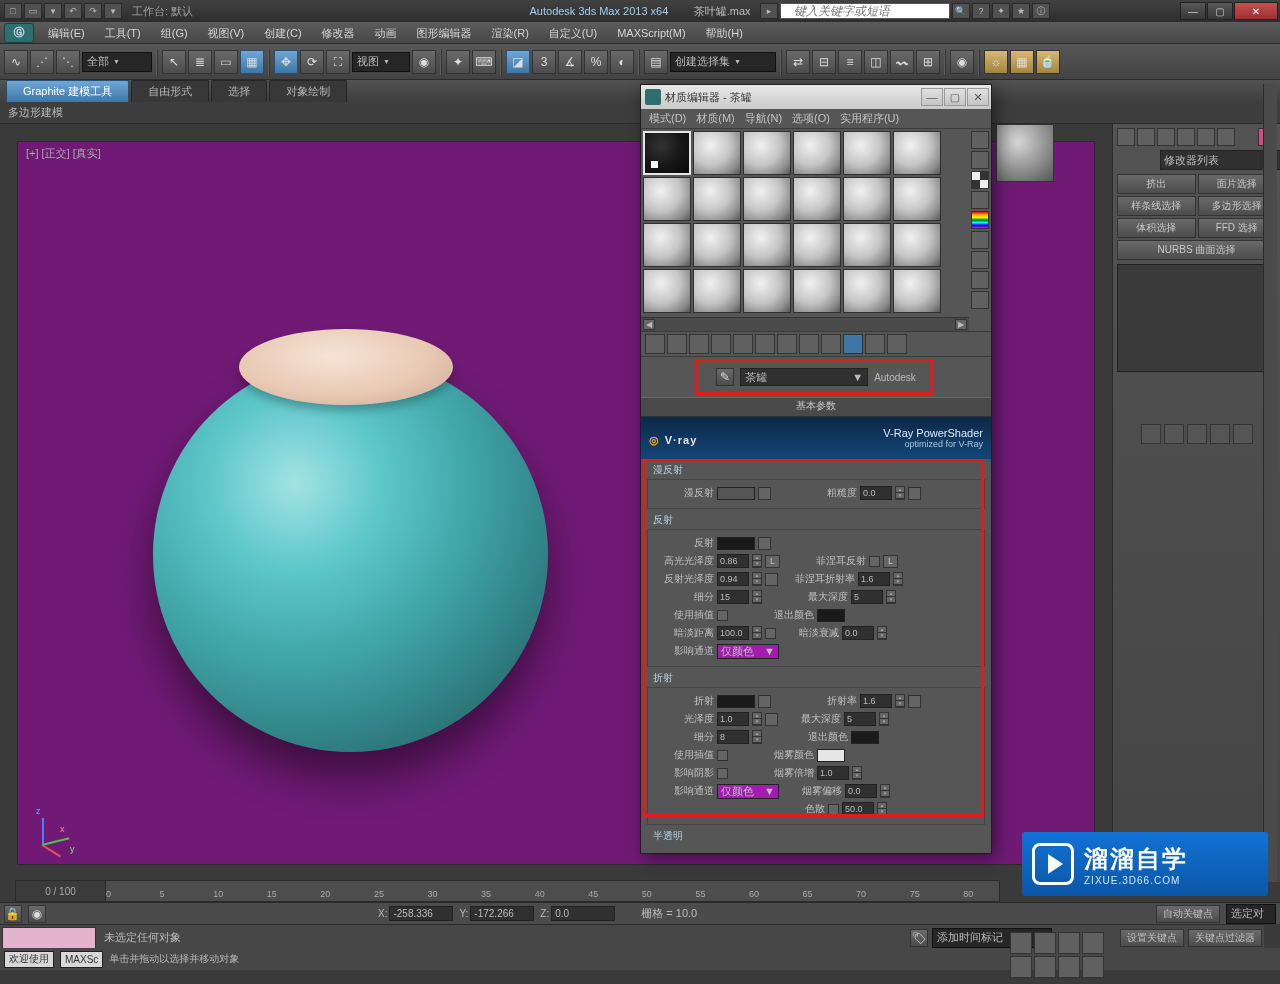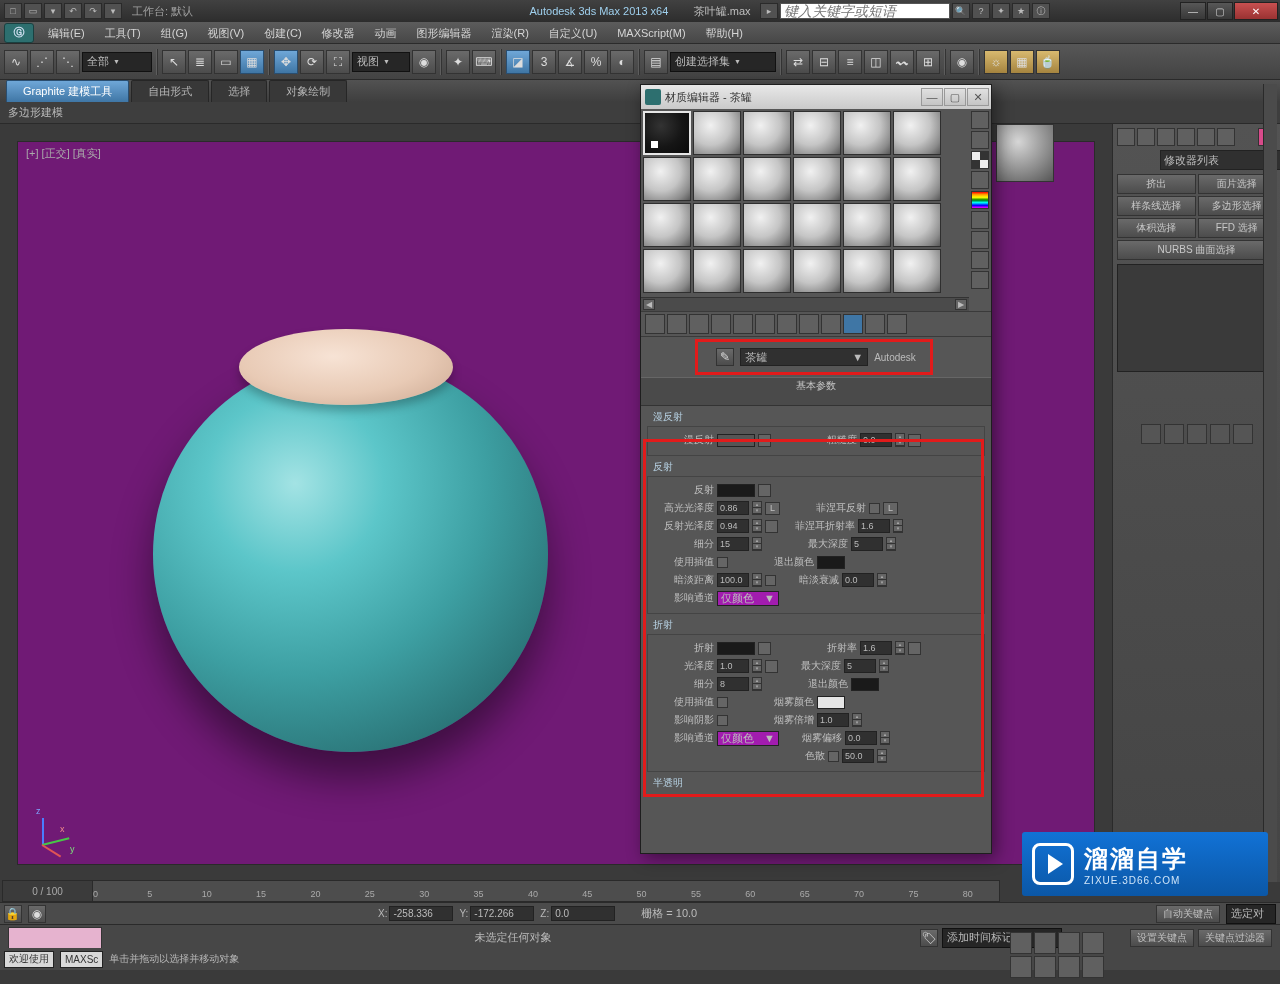--- a/index.html
+++ b/index.html
@@ -4,21 +4,21 @@
 <style>
 * { margin:0; padding:0; box-sizing:border-box; font-family:"Microsoft YaHei",Tahoma,sans-serif; font-size:11px; user-select:none; }
 body { background:#3a3a3a; color:#c0c0c0; width:1280px; height:984px; overflow:hidden; position:relative; }
 .titlebar { height:22px; background:linear-gradient(#414141,#2d2d2d); display:flex; align-items:center; position:relative; }
 .titlebar .ql { display:flex; gap:2px; padding:0 4px; }
 .qbtn { width:18px; height:16px; background:#515151; border:1px solid #2a2a2a; display:flex; align-items:center; justify-content:center; font-size:9px; color:#bbb; }
 .ws { color:#a0a0a0; font-size:11px; margin-left:6px; }
 .titlecenter { position:absolute; left:50%; transform:translateX(-50%); color:#9fd0ee; font-size:12px; }
 .titlecenter .fn { color:#bfbfbf; margin-left:22px; }
 .searcharea { position:absolute; right:230px; display:flex; align-items:center; gap:2px; }
-.searchbox { width:170px; height:16px; background:#fff; border:1px solid #555; padding:0 3px; font-style:italic; color:#888; font-size:14px; }
+.searchbox { width:170px; height:16px; background:#fff; border:1px solid #555; padding:0 13px; font-style:italic; color:#888; font-size:12px; }
 .winbtns { position:absolute; right:2px; display:flex; gap:1px; }
 .winbtn { width:26px; height:18px; background:linear-gradient(#575757,#383838); border:1px solid #222; display:flex; align-items:center; justify-content:center; color:#ccc; font-size:10px; }
 .winbtn.close { width:44px; background:linear-gradient(#c85050,#9a3232); color:#fff; }
 .menubar { height:22px; background:linear-gradient(#5c5c5c,#474747); display:flex; align-items:center; border-bottom:1px solid #2b2b2b; }
 .menubar .app { width:30px; height:20px; background:#2d6f6f; border:1px solid #1a4040; margin:0 4px; display:flex; align-items:center; justify-content:center; color:#cde; font-weight:bold; border-radius:3px; }
 .menubar .mi { padding:0 10px; color:#d5d5d5; line-height:22px; cursor:default; }
 .toolbar { height:36px; background:linear-gradient(#575757,#434343); display:flex; align-items:center; gap:2px; padding:0 4px; border-bottom:1px solid #2a2a2a; }
 .tool { width:24px; height:24px; background:linear-gradient(#6a6a6a,#4c4c4c); border:1px solid #333; display:flex; align-items:center; justify-content:center; color:#ddd; font-size:12px; }
 .tool.sel { background:linear-gradient(#6fa7d8,#3f76a5); border-color:#2a4e70; }
 .tool.yel { background:linear-gradient(#d8b96f,#a5843f); }
@@ -71,21 +71,21 @@
 .slot-right .bt.ck { background:repeating-conic-gradient(#333 0 25%,#eee 0 50%); }
 .slot-right .bt.clr { background:linear-gradient(red,orange,yellow,green,cyan,blue,magenta); }
 .medit-tools { height:26px; background:#565656; display:flex; align-items:center; gap:2px; padding:0 4px; border-top:1px solid #3a3a3a; border-bottom:1px solid #3a3a3a; }
 .mt { width:20px; height:20px; background:#606060; border:1px solid #333; }
 .mt.blue { background:#3f76a5; }
 .name-row { height:40px; display:flex; align-items:center; justify-content:center; gap:6px; border:none; position:relative; }
 .red-h1 { position:absolute; top:2px; left:54px; width:238px; height:36px; border:3px solid #e21b1b; pointer-events:none; }
 .name-in { width:128px; height:18px; background:#303030; border:1px solid #222; color:#bbb; padding:0 4px; display:flex; align-items:center; justify-content:space-between; font-size:10px; }
 .vrmtl { color:#bbb; font-size:10px; }
 .params { flex:1; background:#565656; overflow:hidden; position:relative; }
-.p-hd { height:29px; background:#4a4a4a; color:#c5c5c5; text-align:center; font-size:10px; border-top:1px solid #666; border-bottom:1px solid #333; line-height:16px; }
+.p-hd { height:20px; background:#4a4a4a; color:#c5c5c5; text-align:center; font-size:10px; border-top:1px solid #666; border-bottom:1px solid #333; line-height:16px; }
 .vray-banner { height:42px; background:linear-gradient(#0b2846,#15467a); display:flex; align-items:center; justify-content:space-between; padding:0 8px; }
 .vray-banner .logo { color:#e6e6e6; font-size:15px; font-weight:bold; letter-spacing:1px; }
 .vray-banner .ps { text-align:right; color:#dce9f5; font-size:11px; }
 .vray-banner .ps div:last-child { font-size:9px; color:#a8c5de; }
 .redbox { border:3px solid #e21b1b; position:absolute; left:2px; right:7px; top:62px; height:358px; pointer-events:none; z-index:3; }
 .grp { margin:4px 6px; }
 .grp-t { color:#b5cfe0; font-size:10px; margin:4px 0 2px 6px; }
 .grp-b { border:1px solid #444; padding:4px 4px 6px 4px; background:#565656; }
 .prow { display:flex; align-items:center; height:18px; gap:3px; }
 .plbl { width:62px; text-align:right; color:#bfbfbf; font-size:10px; }
@@ -93,29 +93,29 @@
 .swatch { width:38px; height:13px; background:#555; border:1px solid #222; }
 .swatch.blk { background:#1a1a1a; }
 .sbtn { width:13px; height:13px; background:#656565; border:1px solid #333; }
 .num { width:32px; height:14px; background:#303030; border:1px solid #222; color:#bbb; font-size:9px; padding:0 2px; display:flex; align-items:center; }
 .spin { width:10px; height:14px; background:#656565; border:1px solid #333; display:flex; flex-direction:column; }
 .spin div { flex:1; border-bottom:1px solid #333; font-size:5px; text-align:center; color:#aaa; line-height:5px; }
 .chk { width:11px; height:11px; background:#656565; border:1px solid #333; }
 .gap { width:20px; }
 .dd2 { width:62px; height:15px; background:#a21caf; border:1px solid #222; color:#bbb; font-size:9px; padding:0 3px; display:flex; align-items:center; justify-content:space-between; }
 
-.timeline { position:absolute; bottom:82px; left:2px; right:280px; height:22px; background:#4d4d4d; border:1px solid #2a2a2a; display:flex; align-items:center; }
+.timeline { position:absolute; bottom:82px; left:15px; right:280px; height:22px; background:#4d4d4d; border:1px solid #2a2a2a; display:flex; align-items:center; }
 .timeline .hd { width:90px; background:#3b3b3b; height:100%; display:flex; align-items:center; justify-content:center; color:#aaa; font-size:10px; border-right:1px solid #2a2a2a; }
 .ticks { flex:1; position:relative; height:100%; }
 .ticks .t { position:absolute; bottom:2px; color:#aaa; font-size:9px; }
 .bottom2 { position:absolute; bottom:60px; left:0; right:0; height:22px; background:#4b4b4b; border-top:1px solid #2a2a2a; display:flex; align-items:center; padding:0 4px; gap:6px; }
 .coord { display:flex; align-items:center; gap:2px; }
 .coord .lbl { color:#b8b8b8; font-size:10px; }
 .coord .val { width:64px; height:15px; background:#303030; border:1px solid #222; color:#bbb; font-size:10px; padding:0 3px; display:flex; align-items:center; }
-.status-row { position:absolute; bottom:34px; left:0; right:0; height:26px; background:#474747; border-top:1px solid #2a2a2a; display:flex; align-items:center; padding:0 8px; gap:4px;text-align:center; }
+.status-row { position:absolute; bottom:34px; left:0; right:16px; height:26px; background:#474747; border-top:1px solid #2a2a2a; display:flex; align-items:center; padding:0 2px; gap:4px; }
 .sr-left { width:94px; height:22px; background:#e6b3cf; border:1px solid #333; }
 .sr-text { flex:1; color:#bbb; font-size:11px; padding-left:4px; }
 .botrow { position:absolute; bottom:14px; left:0; right:0; height:22px; background:#474747; display:flex; align-items:center; padding:0 4px; gap:6px; }
 .botrow .wl { height:17px; background:#d8d8d8; color:#333; padding:0 4px; border:1px solid #222; font-size:10px; display:flex; align-items:center; }
 .prompt { flex:1; color:#b8b8b8; font-size:10px; }
 .kbtn { height:18px; padding:0 6px; background:linear-gradient(#6a6a6a,#4c4c4c); border:1px solid #333; color:#c0c0c0; font-size:10px; display:flex; align-items:center; }
 
 .zixue { position:absolute; bottom:88px; right:12px; width:246px; height:64px; background:linear-gradient(#1172d6,#0b57a6); display:flex; align-items:center; gap:10px; padding:0 10px; border-radius:3px; }
 .zixue .play { width:42px; height:42px; border:3px solid #fff; border-radius:8px; display:flex; align-items:center; justify-content:center; }
 .zixue .play div { width:0; height:0; border-left:15px solid #fff; border-top:10px solid transparent; border-bottom:10px solid transparent; margin-left:4px; }
@@ -291,20 +291,27 @@
 <div class="medit">
   <div class="medit-tb">
     <div class="ico"></div>
     <span>材质编辑器 - 茶罐</span>
     <div class="wb">
       <div>—</div>
       <div>▢</div>
       <div>✕</div>
     </div>
   </div>
+  <div class="medit-menu">
+    <span>模式(D)</span>
+    <span>材质(M)</span>
+    <span>导航(N)</span>
+    <span>选项(O)</span>
+    <span>实用程序(U)</span>
+  </div>
   <div class="slots">
     <div style="flex:1">
       <div class="slotgrid">
         <div class="srow">
             <div class="slot sel"></div>
             <div class="slot"></div>
             <div class="slot"></div>
             <div class="slot"></div>
             <div class="slot"></div>
             <div class="slot"></div>
@@ -369,20 +376,27 @@
     <div class="red-h1"></div>
     <div class="tool" style="width:18px;height:18px">✎</div>
     <div class="name-in">
         <span>茶罐</span>
         <span>▼</span>
       </div>
     <span class="vrmtl">Autodesk</span>
   </div>
   <div class="params">
     <div class="p-hd">基本参数</div>
+    <div class="vray-banner">
+      <div class="logo"><span style="color:#f0b030">◎</span> <span>V·ray</span></div>
+      <div class="ps">
+          <div>V-Ray PowerShader</div>
+          <div>optimized for V-Ray</div>
+        </div>
+    </div>
     <div class="redbox"></div>
 
     <div class="grp">
       <div class="grp-t">漫反射</div>
       <div class="grp-b">
         <div class="prow">
           <span class="plbl">漫反射</span>
           <div class="swatch"></div>
             <div class="sbtn"></div>
           <div class="gap"></div>

